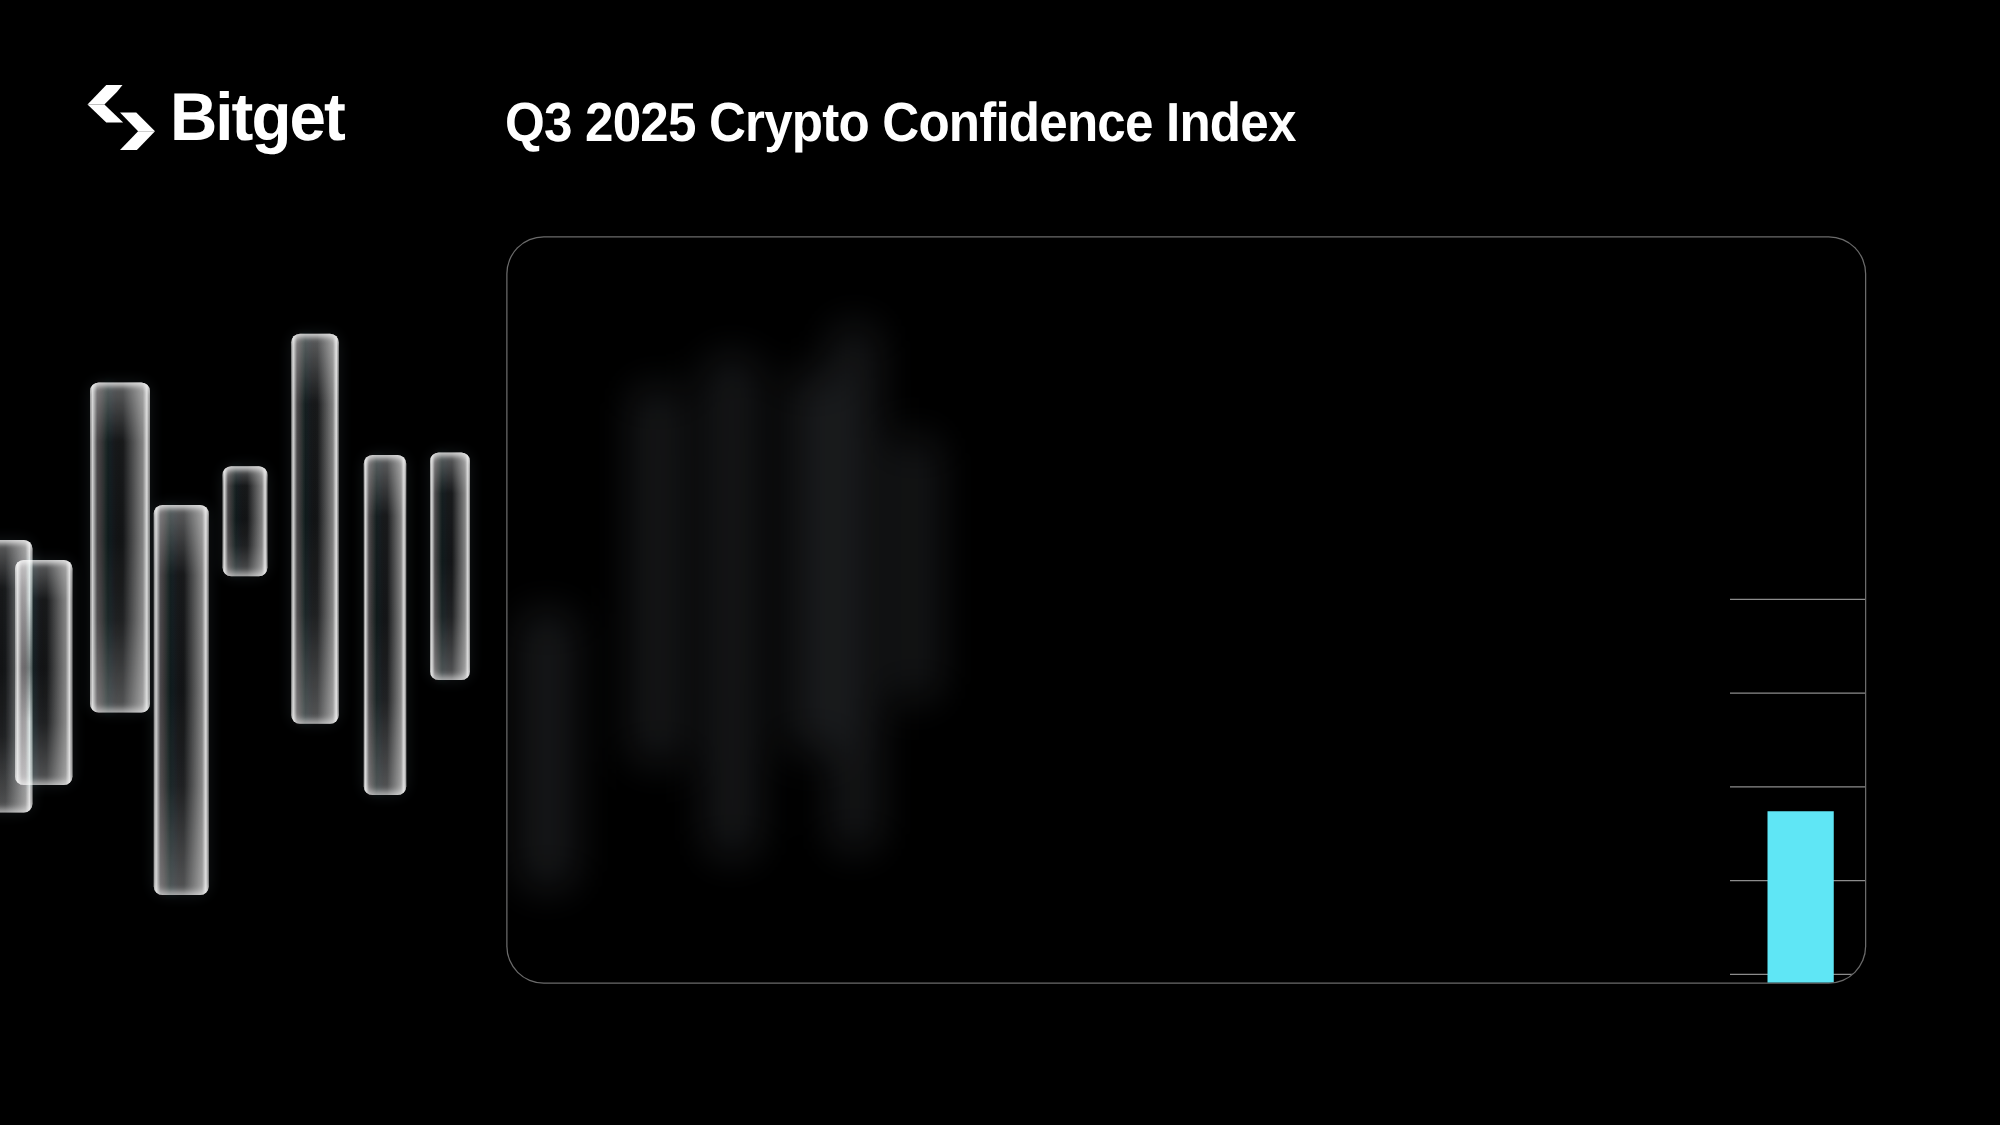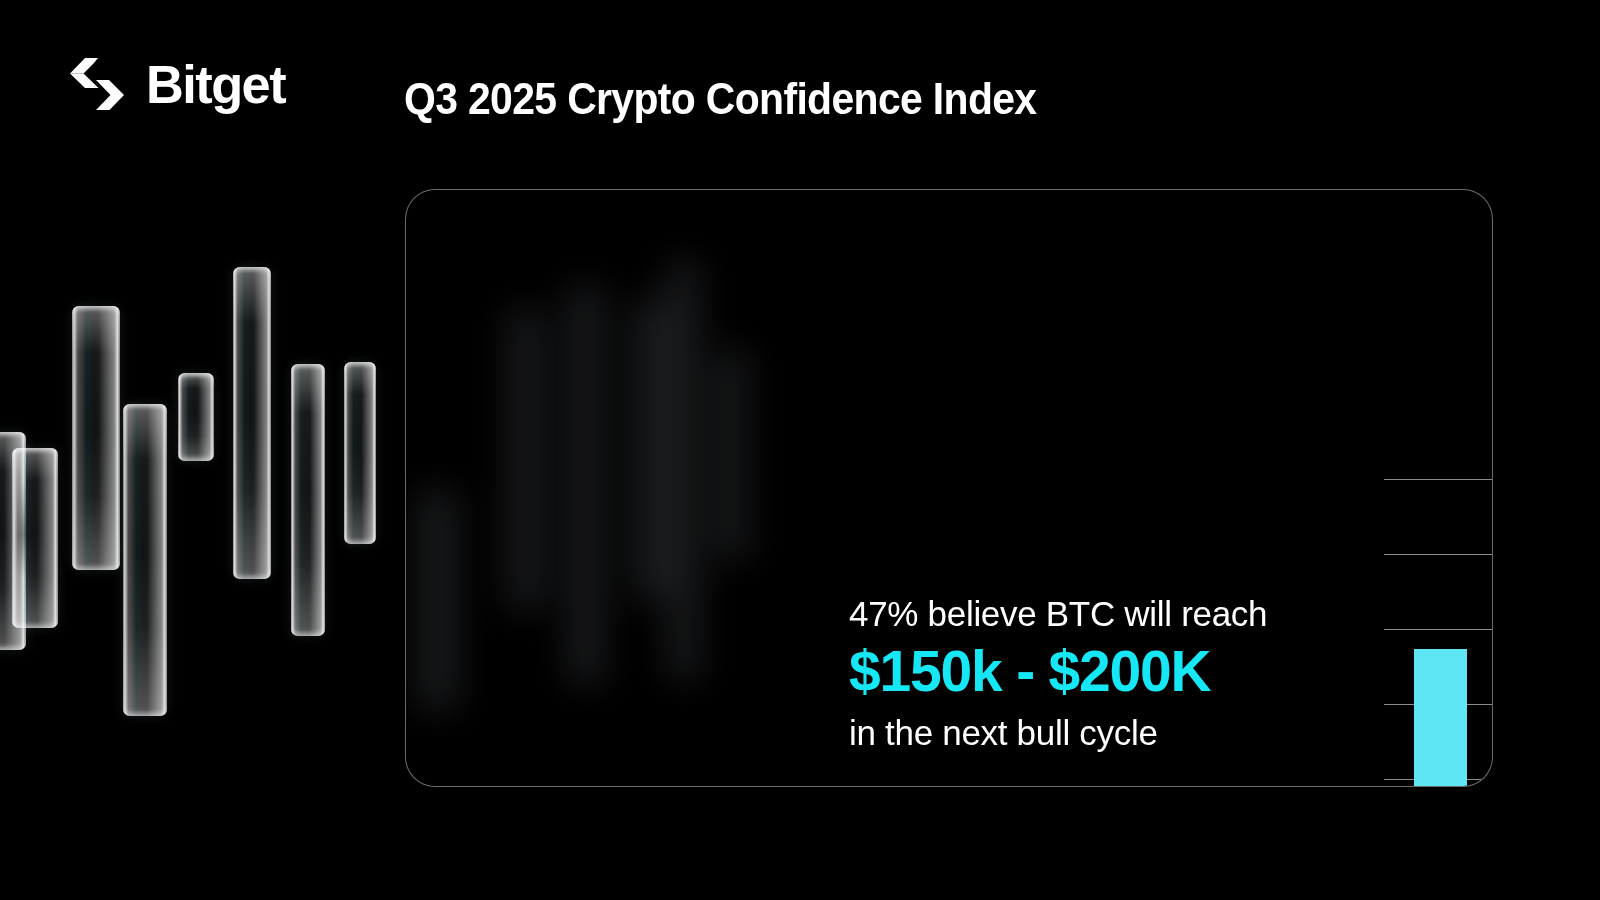--- a/index.html
+++ b/index.html
@@ -7,21 +7,21 @@
   html,body { background:#000; }
   body {
     width:1600px; height:900px; position:relative; overflow:hidden;
     font-family:"Liberation Sans", sans-serif; color:#fff;
     -webkit-font-smoothing:antialiased;
   }
 
   
   #header { position:absolute; left:0; top:0; width:100%; height:180px; }
 
-  #logo-lockup { position:absolute; left:68px; top:56px; display:flex; align-items:center; gap:20px; }
+  #logo-lockup { position:absolute; left:68px; top:66px; display:flex; align-items:center; gap:10px; }
   #logo-mark { width:58px; height:56px; display:block; }
   #logo-wordmark {
     font-size:54px; font-weight:700; letter-spacing:-1.6px; line-height:1;
     color:#ffffff; transform:scaleX(0.97); transform-origin:left center;
   }
 
   #page-title {
     position:absolute; left:404px; top:74px;
     font-size:44px; font-weight:700; letter-spacing:-0.7px; color:#fff;
     transform:scaleX(0.93); transform-origin:left top; white-space:nowrap;
@@ -131,25 +131,20 @@
 
   <div id="card-blur-backdrop">
     <div class="blur-prism" style="left:10px;  top:300px; width:44px; height:220px;"></div>
     <div class="blur-prism" style="left:100px; top:120px; width:40px; height:300px;"></div>
     <div class="blur-prism" style="left:160px; top:95px;  width:40px; height:400px;"></div>
     <div class="blur-prism" style="left:225px; top:110px; width:38px; height:300px;"></div>
     <div class="blur-prism" style="left:260px; top:70px;  width:36px; height:420px;"></div>
     <div class="blur-prism" style="left:310px; top:160px; width:34px; height:210px;"></div>
   </div>
 
-  <div id="statement">
-    <div class="stmt-line" id="stmt-lead">47% believe BTC will reach</div>
-    <div class="stmt-line" id="stmt-figure">$150k - $200K</div>
-    <div class="stmt-line" id="stmt-trail">in the next bull cycle</div>
-  </div>
 
   <div id="bar-chart">
     <div id="plot-area">
 
       <div class="gridline" style="top:0px;">
         
       </div>
       <div class="gridline" style="top:75px;">
         
       </div>

